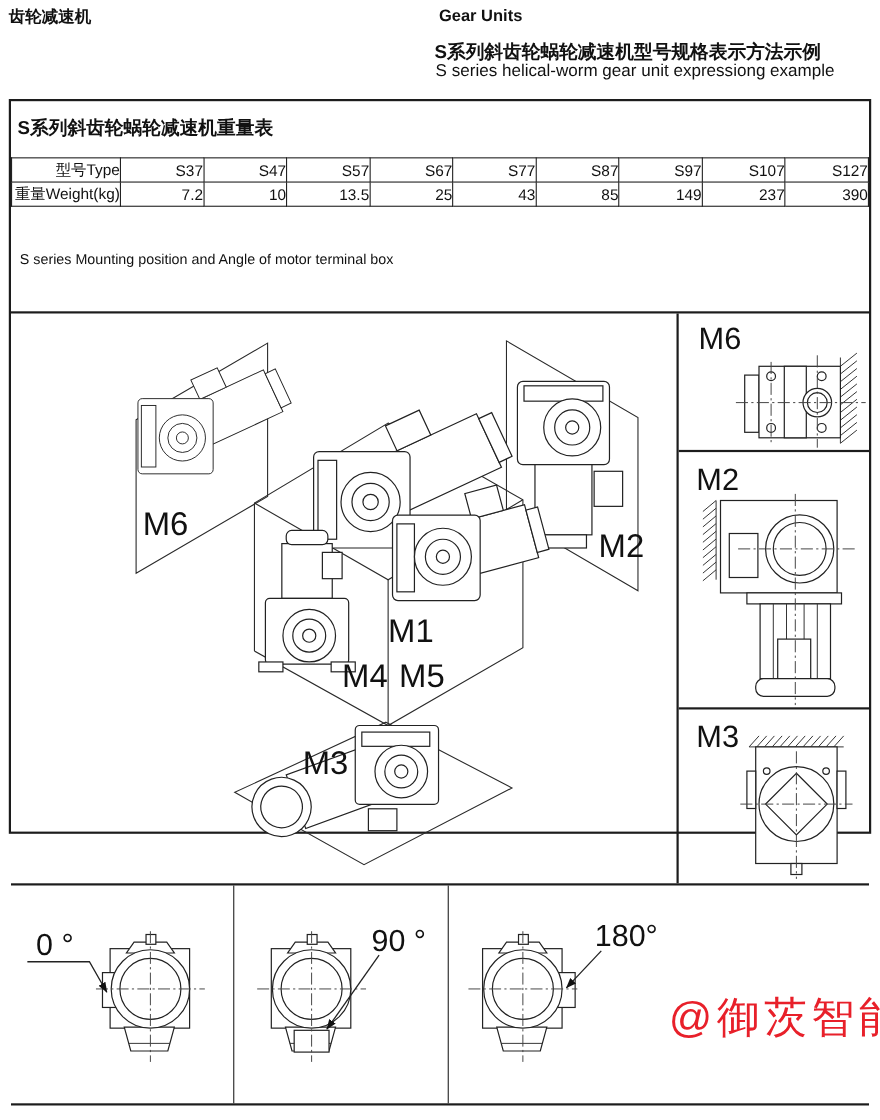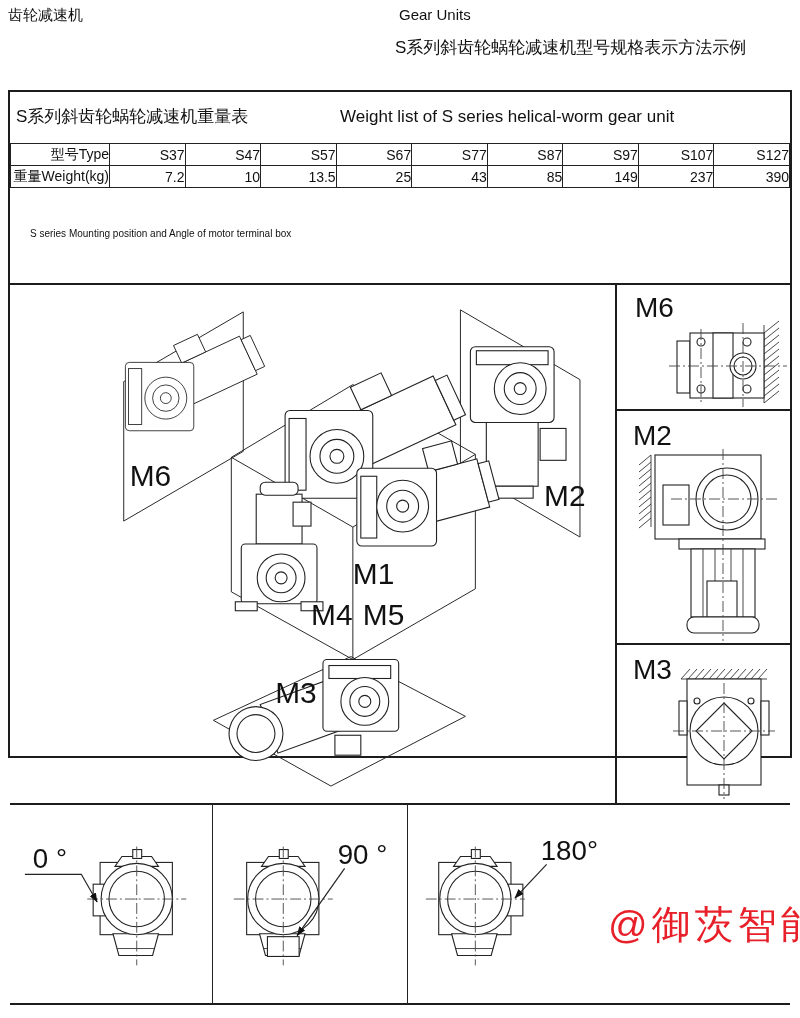--- a/index.html
+++ b/index.html
@@ -1,19 +1,19 @@
 <!DOCTYPE html>
 <html><head>
 <meta charset="utf-8">
 <style>
   html,body{margin:0;padding:0;background:#fff;}
   #page{position:relative;width:800px;height:1018px;background:#fff;overflow:hidden;
         font-family:"Liberation Sans",sans-serif;color:#111;}
   .abs{position:absolute;}
-  .b{font-weight:normal;}
+  .b{font-weight:bold;}
   svg{display:block;}
   svg text{font-family:"Liberation Sans",sans-serif;fill:#111;}
   .outline{fill:#fff;stroke:#222;stroke-width:1.1;}
   .thin{fill:none;stroke:#2a2a2a;stroke-width:1;}
   .cl{fill:none;stroke:#444;stroke-width:0.9;stroke-dasharray:11 3 2 3;}
   .hatch{stroke:#333;stroke-width:0.9;}
   .leader{fill:none;stroke:#222;stroke-width:1.2;}
   .mlabel{font-size:30px;}
   .slabel{font-size:28px;}
   .alabel{font-size:28px;}
@@ -52,25 +52,25 @@
       </pattern>
       <marker id="arrowB" markerWidth="9" markerHeight="7" refX="7.5" refY="3" orient="auto">
         <path d="M0,0 L8,3 L0,6 z" fill="#111"></path>
       </marker>
     </defs>
   </svg>
 
   <div class="abs b" style="left:8px;top:6px;font-size:15px;">齿轮减速机</div>
   <div class="abs b" style="left:399px;top:6px;font-size:15px;">Gear Units</div>
   <div class="abs b" style="left:395px;top:36px;font-size:17px;">S系列斜齿轮蜗轮减速机型号规格表示方法示例</div>
+  <div class="abs" style="left:396px;top:56px;font-size:15.5px;">S series helical-worm gear unit expressiong example</div>
 
   <div id="main-box" class="abs">
 
     <div class="abs b" style="left:6px;top:13px;font-size:17px;">S系列斜齿轮蜗轮减速机重量表</div>
-    <div class="abs" style="left:330px;top:15px;font-size:17px;">Weight list of S series helical-worm gear unit</div>
 
     <table id="weight-table">
       <colgroup>
           <col style="width:99px">
           <col>
           <col>
           <col>
           <col>
           <col>
           <col>
@@ -99,21 +99,21 @@
         <td>25</td>
         <td>43</td>
         <td>85</td>
         <td>149</td>
         <td>237</td>
         <td>390</td>
       </tr>
     </tbody>
       </table>
 
-    <div class="abs" style="left:20px;top:136px;font-size:10px;text-align:right;">S series Mounting  position and Angle of motor terminal box</div>
+    <div class="abs" style="left:8px;top:136px;font-size:13px;text-align:right;">S series Mounting  position and Angle of motor terminal box</div>
 
     <div id="diagram-area">
 
       <svg width="605" height="518" viewBox="0 0 607 520">
 
         <polygon class="thin" points="114,97 234,27 234,167 114,237"></polygon>
 
         <polygon class="thin" points="452,25 572,95 572,253 452,183"></polygon>
 
         <g>

